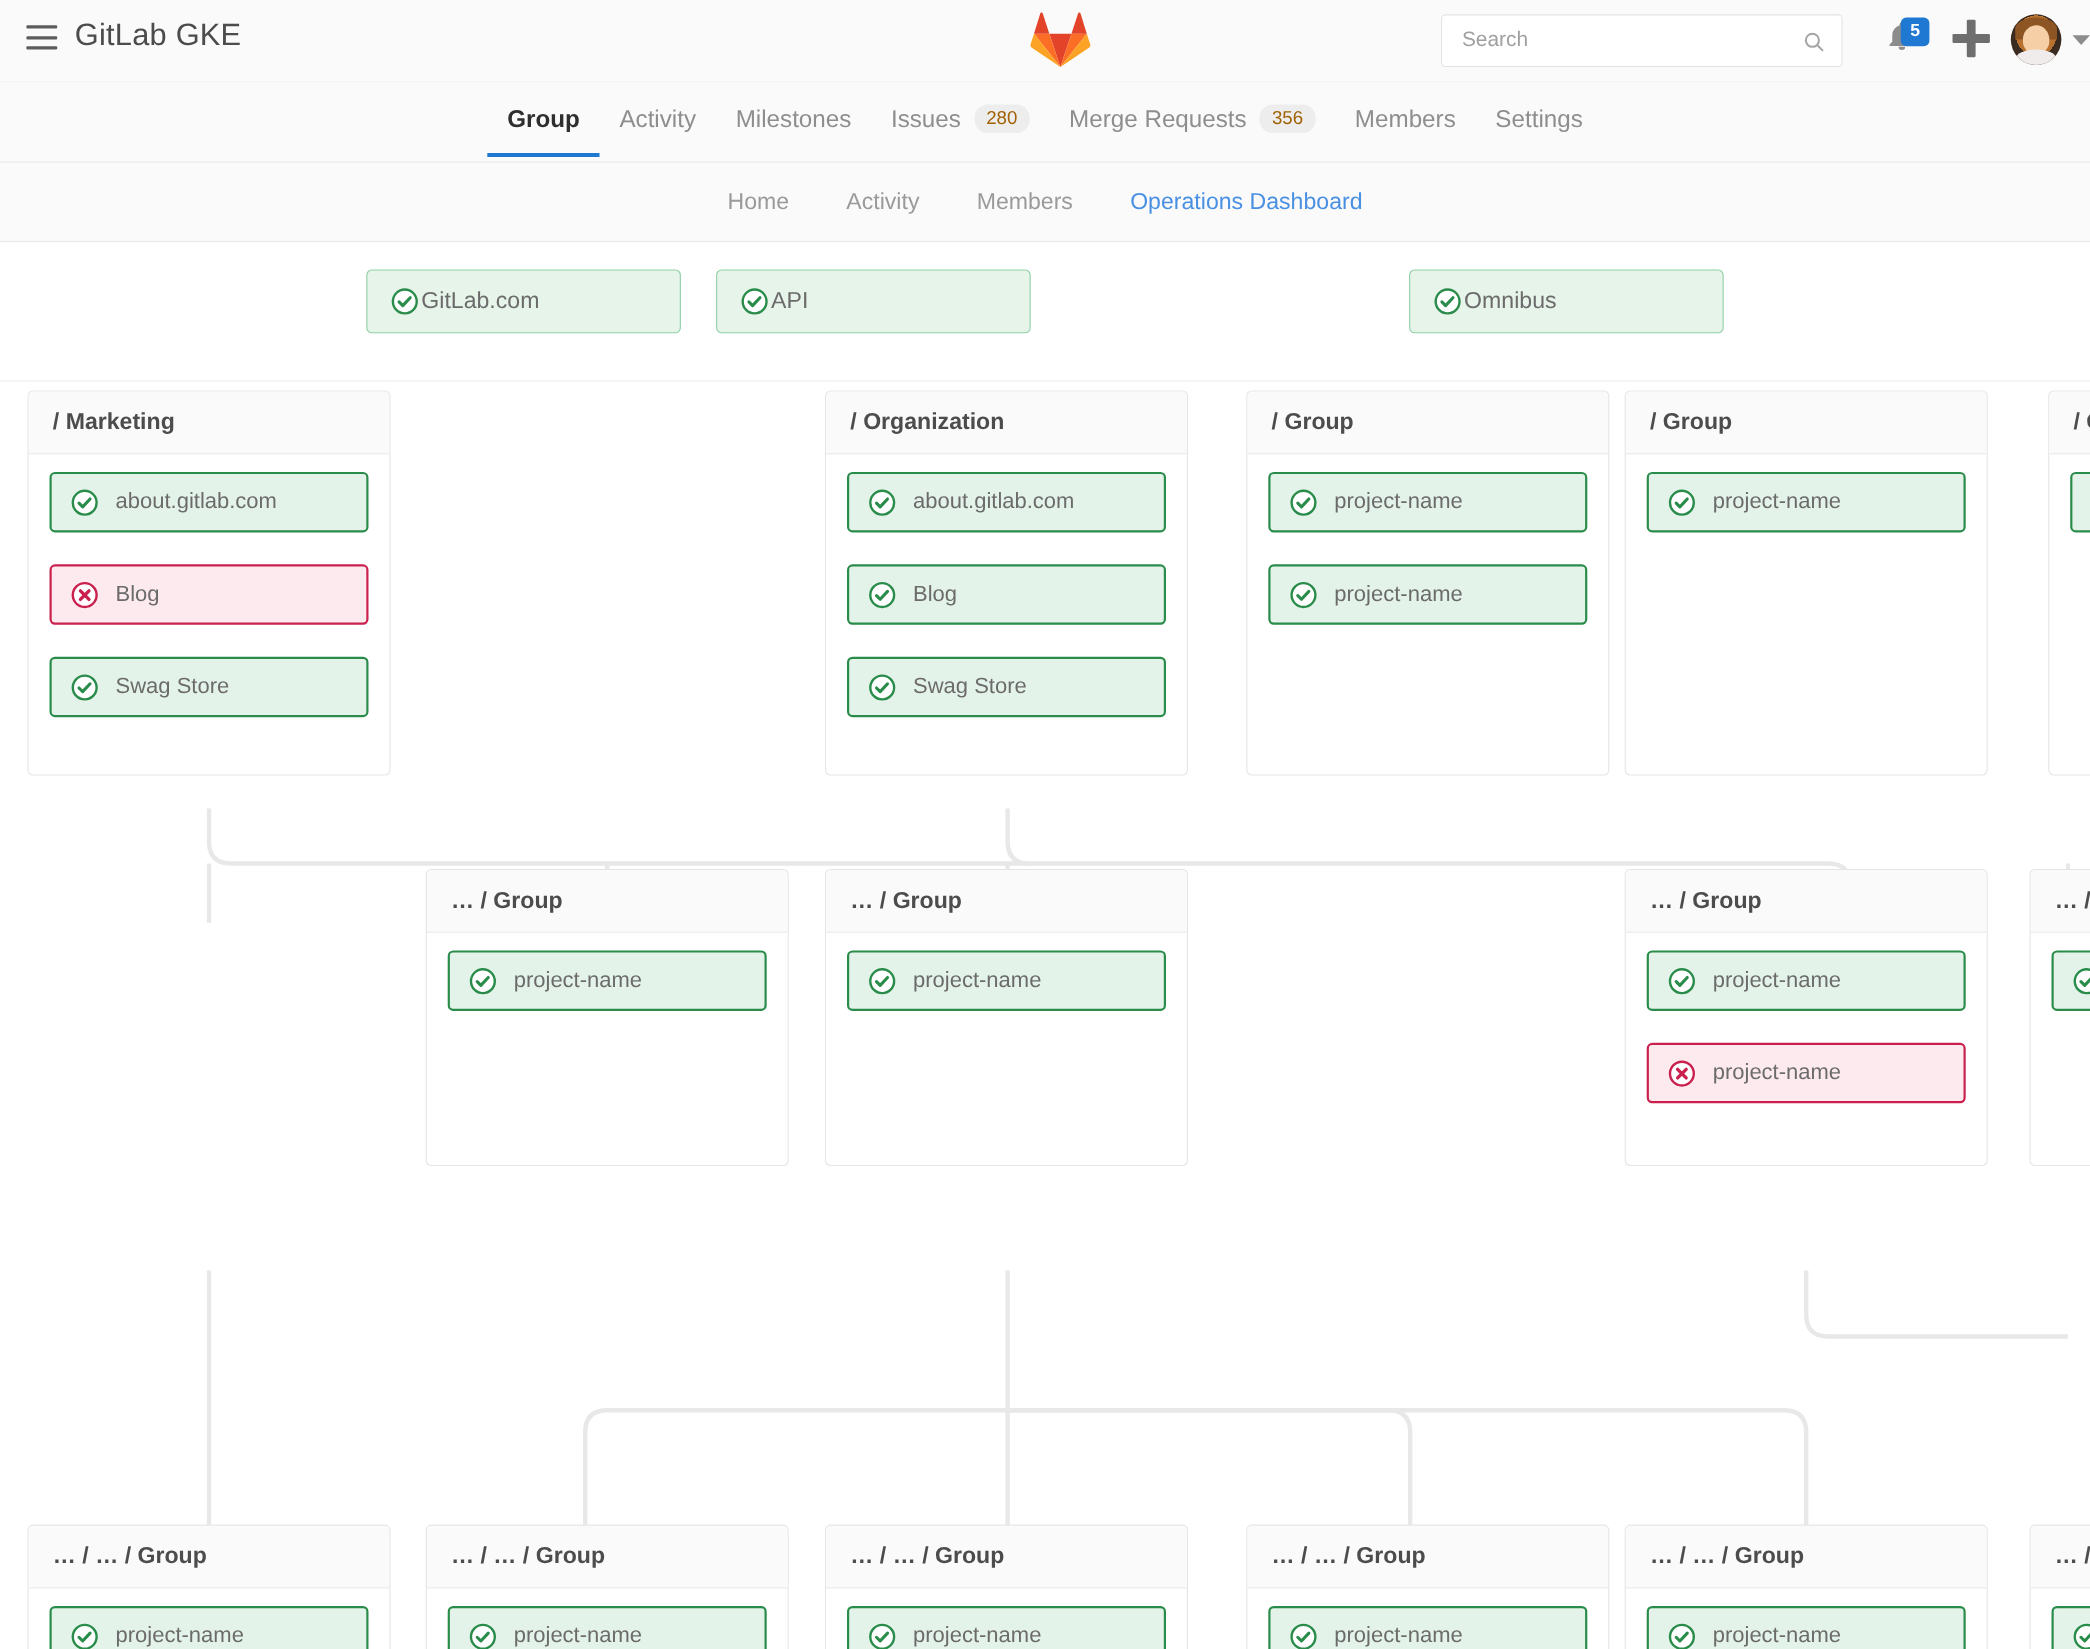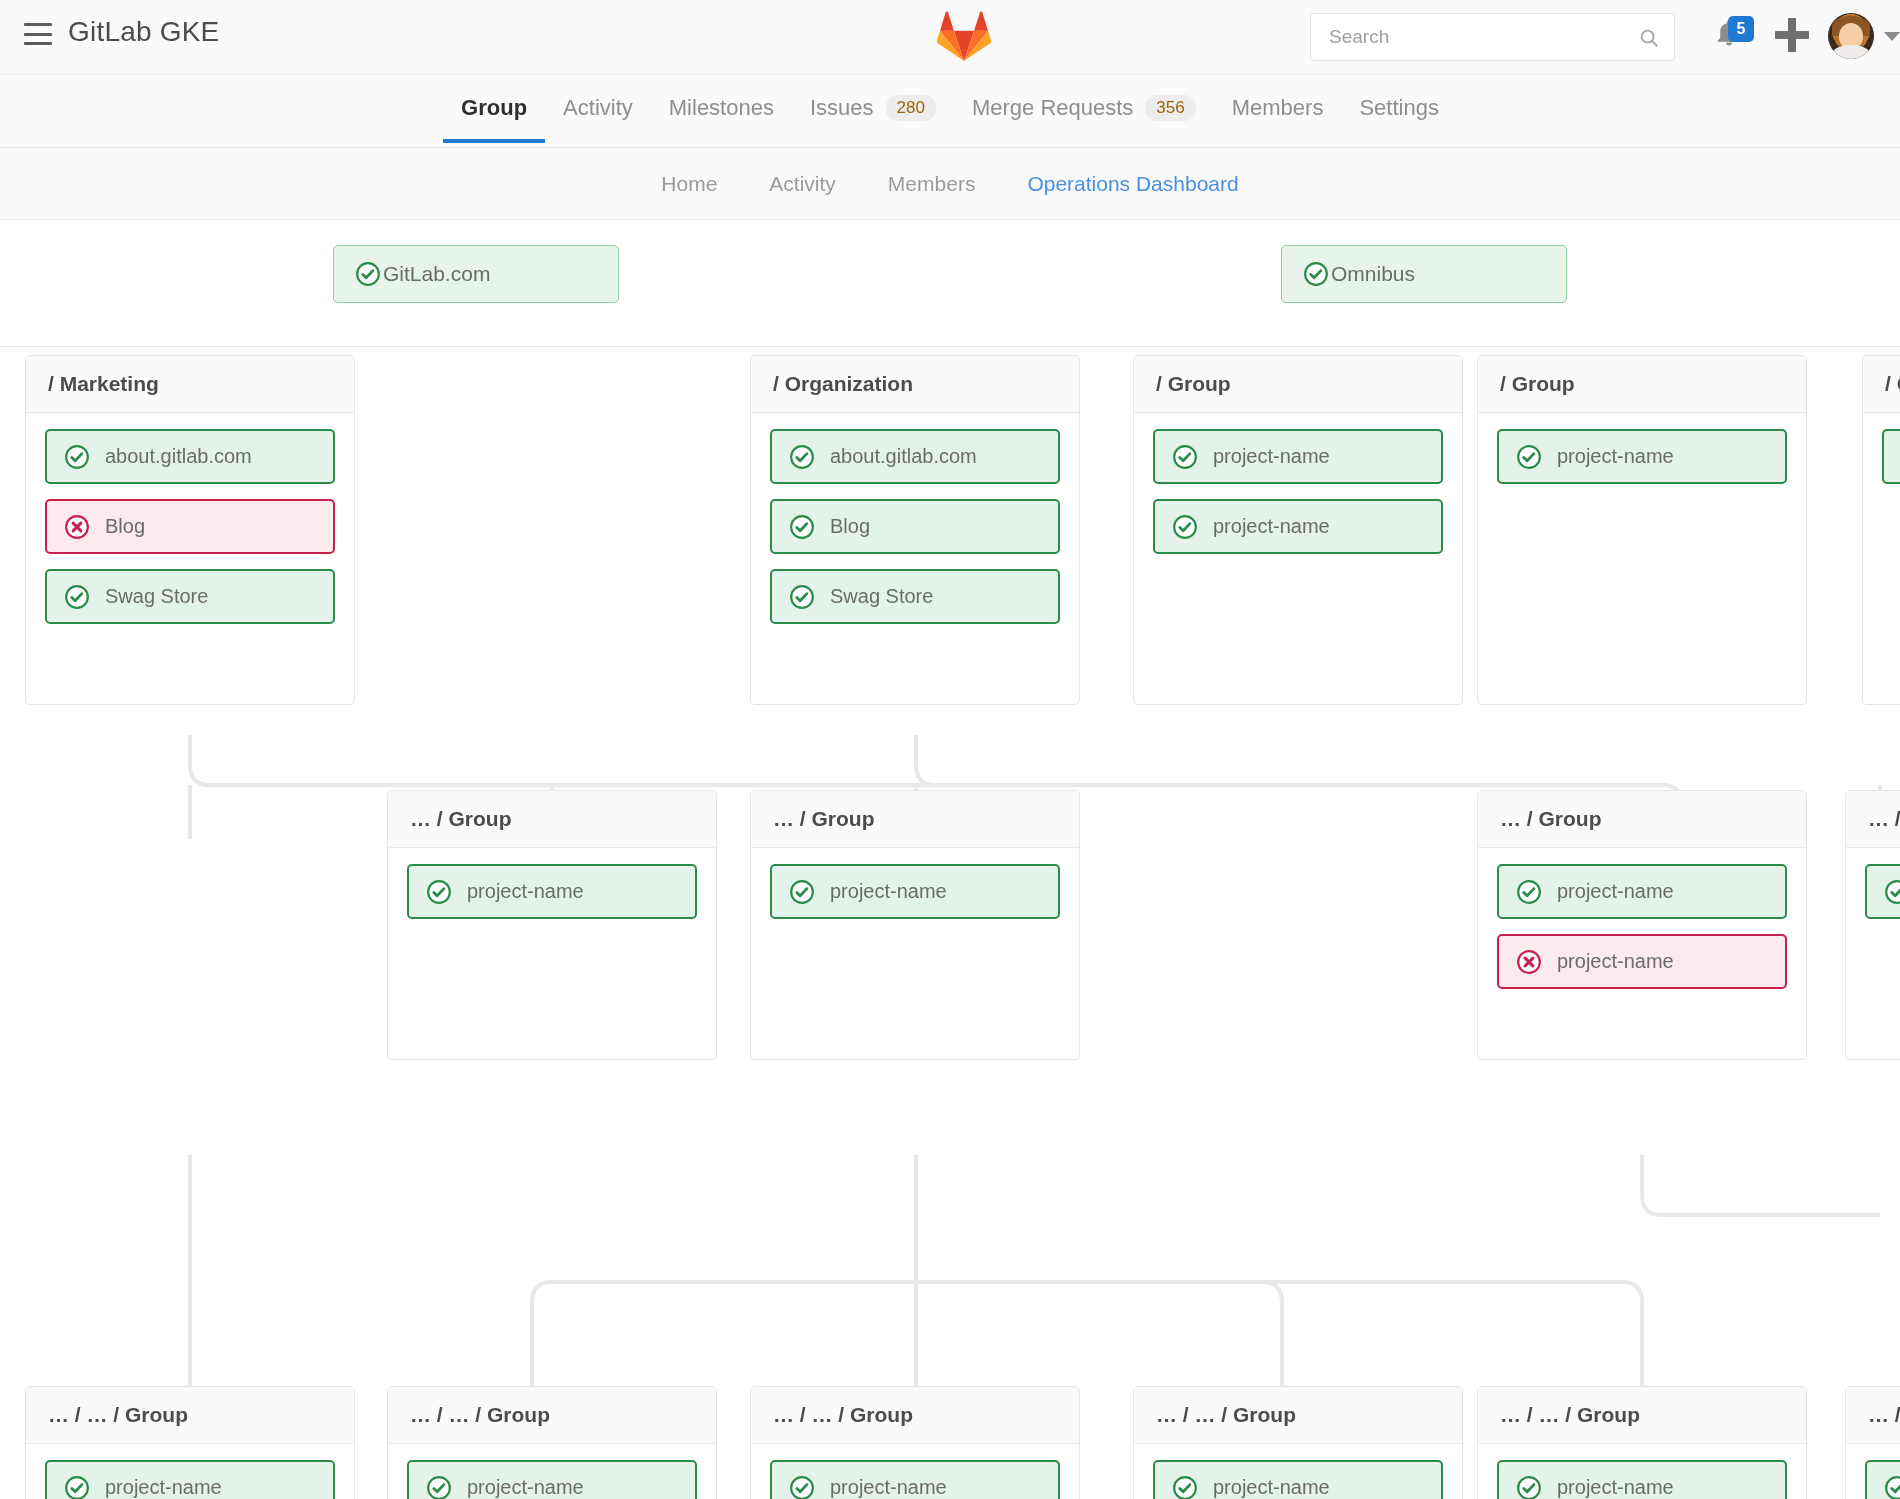--- a/index.html
+++ b/index.html
@@ -129,21 +129,21 @@
     position: absolute;
     background: #fff; border: 1px solid #e5e5e5; border-radius: 5px;
     overflow: hidden;
   }
   .card-head {
     height: 57px; background: #fafafa; border-bottom: 1px solid #eaeaea;
     display: flex; align-items: center; padding-left: 22px;
     font-size: 21px; color: #4c4c4c; font-weight: 700;
     white-space: nowrap;
   }
-  .card-body { padding: 16px 19px 19px; display: flex; flex-direction: column; gap: 15px; }
+  .card-body { padding: 16px 19px 19px; display: flex; flex-direction: column; gap: 29px; }
   .proj {
     height: 55px; border-radius: 5px;
     display: flex; align-items: center; gap: 15px; padding-left: 17px;
     font-size: 20px; cursor: pointer; white-space: nowrap;
   }
   .proj.ok   { background:#e4f3e9; border:2px solid #2a8c4a; color:#6b6b6b; }
   .proj.fail { background:#fdeaef; border:2px solid #c9204d; color:#6b6b6b; }
 
   .ico { flex: 0 0 auto; width: 26px; height: 26px; }
 </style>
@@ -227,20 +227,27 @@
   </div>
 
 <div class="pillstrip">
     <div class="pill" style="left: 333px;">
       <svg class="ico" viewBox="0 0 24 24">
     <circle cx="12" cy="12" r="10" fill="#fff" stroke="#2a8c4a" stroke-width="2"></circle>
     <path d="M7.2 12.4 l3.1 3.1 l6.2 -6.6" fill="none" stroke="#2a8c4a" stroke-width="2.6" stroke-linecap="round" stroke-linejoin="round"></path>
       </svg>
       <span>GitLab.com</span>
     </div>
+    <div class="pill" style="left: 651px;">
+      <svg class="ico" viewBox="0 0 24 24">
+    <circle cx="12" cy="12" r="10" fill="#fff" stroke="#2a8c4a" stroke-width="2"></circle>
+    <path d="M7.2 12.4 l3.1 3.1 l6.2 -6.6" fill="none" stroke="#2a8c4a" stroke-width="2.6" stroke-linecap="round" stroke-linejoin="round"></path>
+      </svg>
+      <span>API</span>
+    </div>
     <div class="pill" style="left: 1281px;">
       <svg class="ico" viewBox="0 0 24 24">
     <circle cx="12" cy="12" r="10" fill="#fff" stroke="#2a8c4a" stroke-width="2"></circle>
     <path d="M7.2 12.4 l3.1 3.1 l6.2 -6.6" fill="none" stroke="#2a8c4a" stroke-width="2.6" stroke-linecap="round" stroke-linejoin="round"></path>
       </svg>
       <span>Omnibus</span>
     </div>
   </div>
 
 <div class="canvas">

